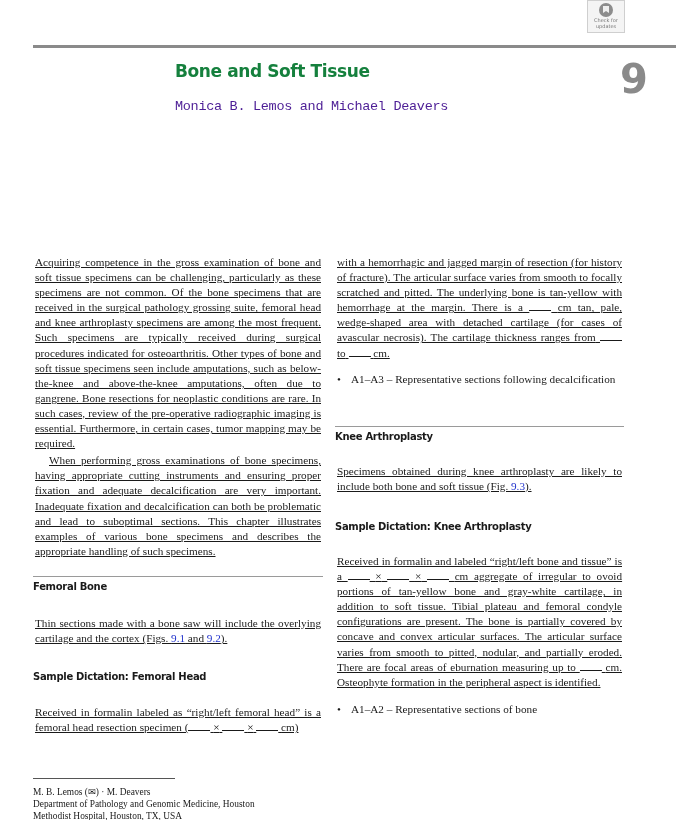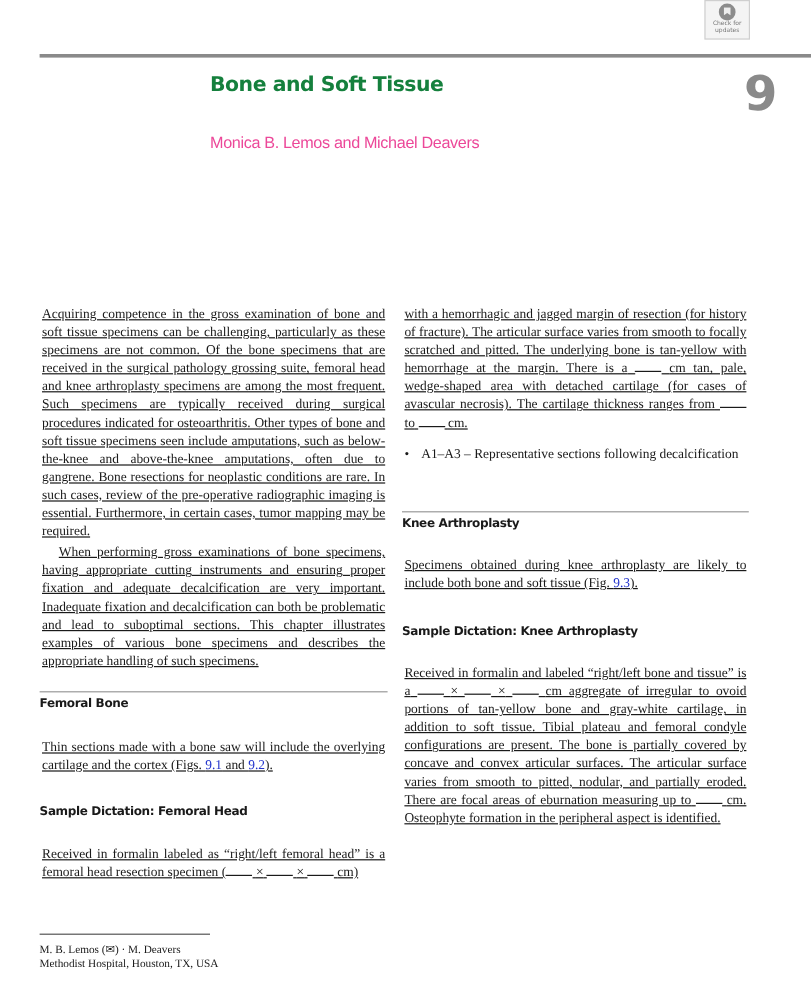--- a/index.html
+++ b/index.html
@@ -5,21 +5,21 @@
   html, body { margin:0; padding:0; background:#ffffff; }
   body { width:676px; height:820px; position:relative; overflow:hidden; font-family:"Liberation Serif", serif; color:#1a1a1a; }
   .abs { position:absolute; }
   .rule-top { left:33px; top:45px; width:643px; height:3px; background:#8a8a8a; }
   .badge { left:587px; top:0; width:38px; height:33px; border:1px solid #cfcfcf; background:#f4f4f4; box-sizing:border-box; text-align:center; }
   .badge .circle { width:14px; height:14px; border-radius:50%; background:#8c8c8c; margin:2px auto 0; position:relative; }
   .badge .circle::after { content:""; position:absolute; left:4px; top:3px; width:6px; height:7px; background:#eeeeee; clip-path:polygon(0 0,100% 0,100% 100%,50% 70%,0 100%); }
   .badge .txt { font-family:"DejaVu Sans", sans-serif; font-size:5px; line-height:5px; color:#777; margin-top:1px; }
   .chap-num { left:620px; top:55px; font-family:"DejaVu Sans", sans-serif; font-weight:bold; font-size:40px; color:#8a8a8a; line-height:48px; }
   .title { left:175px; top:61px; font-family:"DejaVu Sans", sans-serif; font-weight:bold; font-size:17px; color:#15803d; letter-spacing:-0.4px; }
-  .authors { left:175px; top:111px; font-family:Liberation Sans, sans-serif; font-size:13.5px; color:#ec4899; letter-spacing:-0.3px; }
+  .authors { left:175px; top:99px; font-family:Liberation Mono, monospace; font-size:13.5px; color:#4c1d95; letter-spacing:-0.3px; }
   .col { font-size:11.2px; line-height:15.1px; text-align:justify; }
   .col p { margin:2px;text-decoration:underline; }
   .indent { text-indent:14px; }
   .link { color:#2233cc; }
   .h2 { font-family:"DejaVu Sans", sans-serif; font-weight:bold; font-size:10px; color:#1a1a1a; letter-spacing:-0.3px; }
   .hr { height:1px; background:#9a9a9a; }
   .blank { display:inline-block; width:22px; border-bottom:1px solid #1a1a1a; height:9px; vertical-align:baseline; }
   ul.b { list-style:none; margin:0; padding:0; }
   ul.b li { position:relative; padding-left:16px; }
   ul.b li::before { content:"•"; position:absolute; left:2px; }
@@ -67,20 +67,22 @@
 <div class="abs h2" style="left:335px; top:431px;">Knee Arthroplasty</div>
 <div class="abs col" style="left:335px; top:462px; width:289px;">
   <p><span>Specimens obtained during knee arthroplasty are likely to include both bone and soft tissue (Fig. </span><span class="link">9.3</span><span>).</span></p>
 </div>
 <div class="abs h2" style="left:335px; top:521px;">Sample Dictation: Knee Arthroplasty</div>
 <div class="abs col" style="left:335px; top:552px; width:289px;">
   <p><span>Received in formalin and labeled “right/left bone and tissue” is a</span> <span class="blank"></span> <span>×</span> <span class="blank"></span> <span>×</span> <span class="blank"></span> <span>cm aggregate of irregular to ovoid portions of tan-yellow bone and gray-white cartilage, in addition to soft tissue. Tibial plateau and femoral condyle configurations are present. The bone is partially covered by concave and convex articular surfaces. The articular surface varies from smooth to pitted, nodular, and partially eroded. There are focal areas of eburnation measuring up to</span> <span class="blank"></span> <span>cm. Osteophyte formation in the peripheral aspect is identified.</span></p>
 </div>
 <div class="abs col" style="left:335px; top:702px; width:289px;">
   <ul class="b">
+    <li>A1–A2 – Representative sections of bone</li>
   </ul>
 </div>
 
 <div class="abs foot-rule"></div>
 <div class="abs foot">
   <div><span>M. B. Lemos (</span><span>✉</span><span>) · M. Deavers</span></div>
+  <div>Department of Pathology and Genomic Medicine, Houston</div>
   <div>Methodist Hospital, Houston, TX, USA</div>
 </div>
 
 </body></html>

